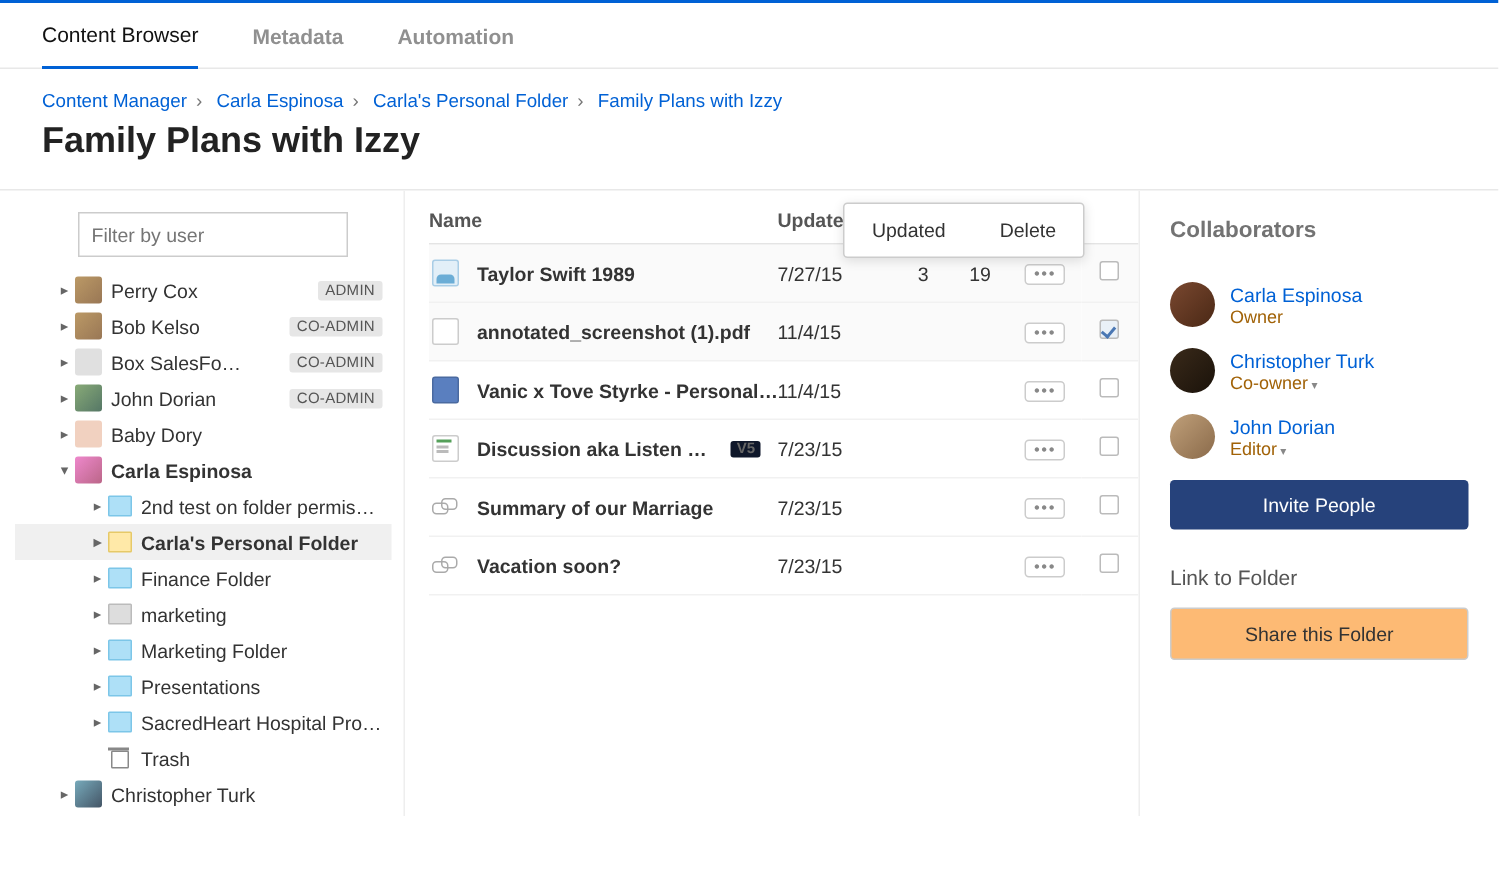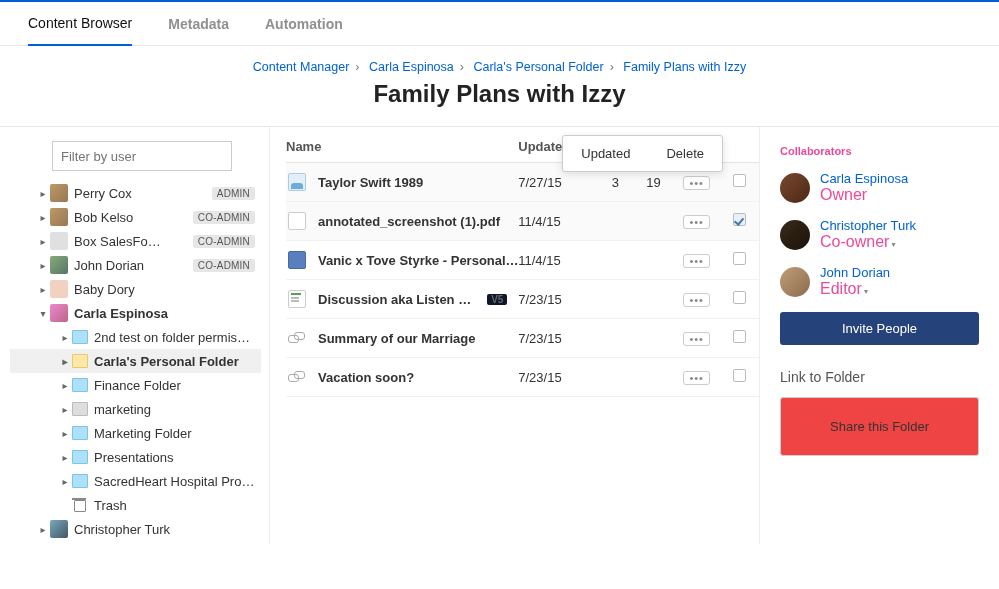--- a/index.html
+++ b/index.html
@@ -1,21 +1,21 @@
 <!DOCTYPE html>
 <html><head>
 <meta charset="utf-8">
 <style>
   * { box-sizing: border-box; margin: 0; padding: 0; }
   body { font-family: -apple-system, BlinkMacSystemFont, "Segoe UI", Helvetica, Arial, sans-serif; font-size: 13px; color: #333; background: #fff; }
   .window { width: 999px; height: 544px; border-top: 2px solid #0061d5; display: flex; flex-direction: column; }
   .tabs { display: flex; padding: 0 28px; gap: 36px; border-bottom: 1px solid #e8e8e8; height: 44px; align-items: center; }
   .tab { color: #909090; font-size: 14px; cursor: pointer; height: 100%; display: flex; align-items: center; font-weight: bold; }
   .tab.active { color: #111; font-weight: 500; border-bottom: 2px solid #0061d5; margin-bottom: -1px; }
-  .header-area { border-bottom: 1px solid #e8e8e8; padding: 14px 28px 18px; text-align: center; }
+  .header-area { border-bottom: 1px solid #e8e8e8; padding: 14px 28px 18px; }
   .breadcrumb { color: #0061d5; font-size: 12.5px; margin-bottom: 6px; }
   .breadcrumb .sep { color: #777; margin: 0 6px; }
   .breadcrumb span.crumb { cursor: pointer; }
   h1.page-title { font-size: 24px; font-weight: 600; color: #222; }
   .content { display: flex; flex: 1; overflow: hidden; justify-content: space-between; }
   
   .sidebar { width: 270px; border-right: 1px solid #eee; padding: 14px 8px 10px 10px; overflow: auto; }
   .filter-box { margin: 0 4px 10px 42px; }
   .filter-box input { width: 180px; height: 30px; border: 1px solid #ccc; padding: 0 8px; font-size: 13px; }
   .tree-row { display: flex; align-items: center; height: 24px; padding-right: 6px; cursor: pointer; white-space: nowrap; overflow: hidden; text-overflow: ellipsis; }
@@ -68,31 +68,31 @@
   .doc-icon.link{background:none;border:none;position:relative;}
   .doc-icon.link::before{content:"";position:absolute;left:0;top:6px;width:9px;height:6px;border:1.6px solid #aaa;border-radius:3px;}
   .doc-icon.link::after{content:"";position:absolute;left:6px;top:3px;width:9px;height:6px;border:1.6px solid #aaa;border-radius:3px;}
   .ver-badge{background:#0f172a;color:#666;font-size:10px;padding:0 4px;border-radius:2px;margin-left:4px;}
   .more-btn { display:inline-block; border:1px solid #ccc; border-radius:3px; padding:2px 5px; color:#888; font-size:11px; line-height:8px; letter-spacing:1px; cursor:pointer; background:#fff;}
   .chk { width:13px;height:13px;border:1px solid #bbb;border-radius:2px;display:inline-block;background:#fff;position:relative;}
   .chk.checked{background:#e9f0f7;}
   .chk.checked::after{content:"";position:absolute;left:2px;top:2px;width:4px;height:7px;border:solid #4a77b3;border-width:0 2px 2px 0;transform:rotate(40deg);}
   
   .right { width: 240px; border-left: 1px solid #eee; padding: 18px 20px; }
-  .right h3 { font-size: 11px; font-weight:600; margin-bottom: 14px; color:#ec4899;}
+  .right h3 { font-size: 15px; font-weight:600; margin-bottom: 26px; color:#737373;}
   .collab { display:flex; align-items:center; margin-bottom: 14px; gap: 10px;}
   .collab .av{width:30px;height:30px;border-radius:50%;background:#ccc;flex:0 0 30px;}
   .collab .av.c1{background:linear-gradient(135deg,#7a4830,#4a2815);}
   .collab .av.c2{background:linear-gradient(135deg,#3a2a1a,#1a120a);}
   .collab .av.c3{background:linear-gradient(135deg,#c0a07a,#8a6a4a);}
   .collab .info .name{color:#0061d5;font-size:13px;}
-  .collab .info .role{color:#ec4899;font-size:16px;}
+  .collab .info .role{color:#a16207;font-size:12px;}
   .collab .info .role .dd::after{content:" ▾";font-size:8px;color:#888;}
   .btn-primary{display:block;width:100%;background:#26427b;color:#fff;text-align:center;padding:9px 0;font-size:13px;border:none;border-radius:3px;cursor:pointer;margin-bottom:24px;}
-  .btn-outline{display:block;width:100%;background:#ef4444;color:#333;text-align:center;padding:21px 0;font-size:13px;border:1px solid #ccc;border-radius:3px;cursor:pointer;}
+  .btn-outline{display:block;width:100%;background:#fdba74;color:#333;text-align:center;padding:9px 0;font-size:13px;border:1px solid #ccc;border-radius:3px;cursor:pointer;}
   .section-label{font-size:14px;color:#555;margin-bottom:12px;}
 </style>
 </head>
 <body>
 
 <div class="window">
 
   <div class="tabs">
     <div class="tab active">
         <span>Content Browser</span>

